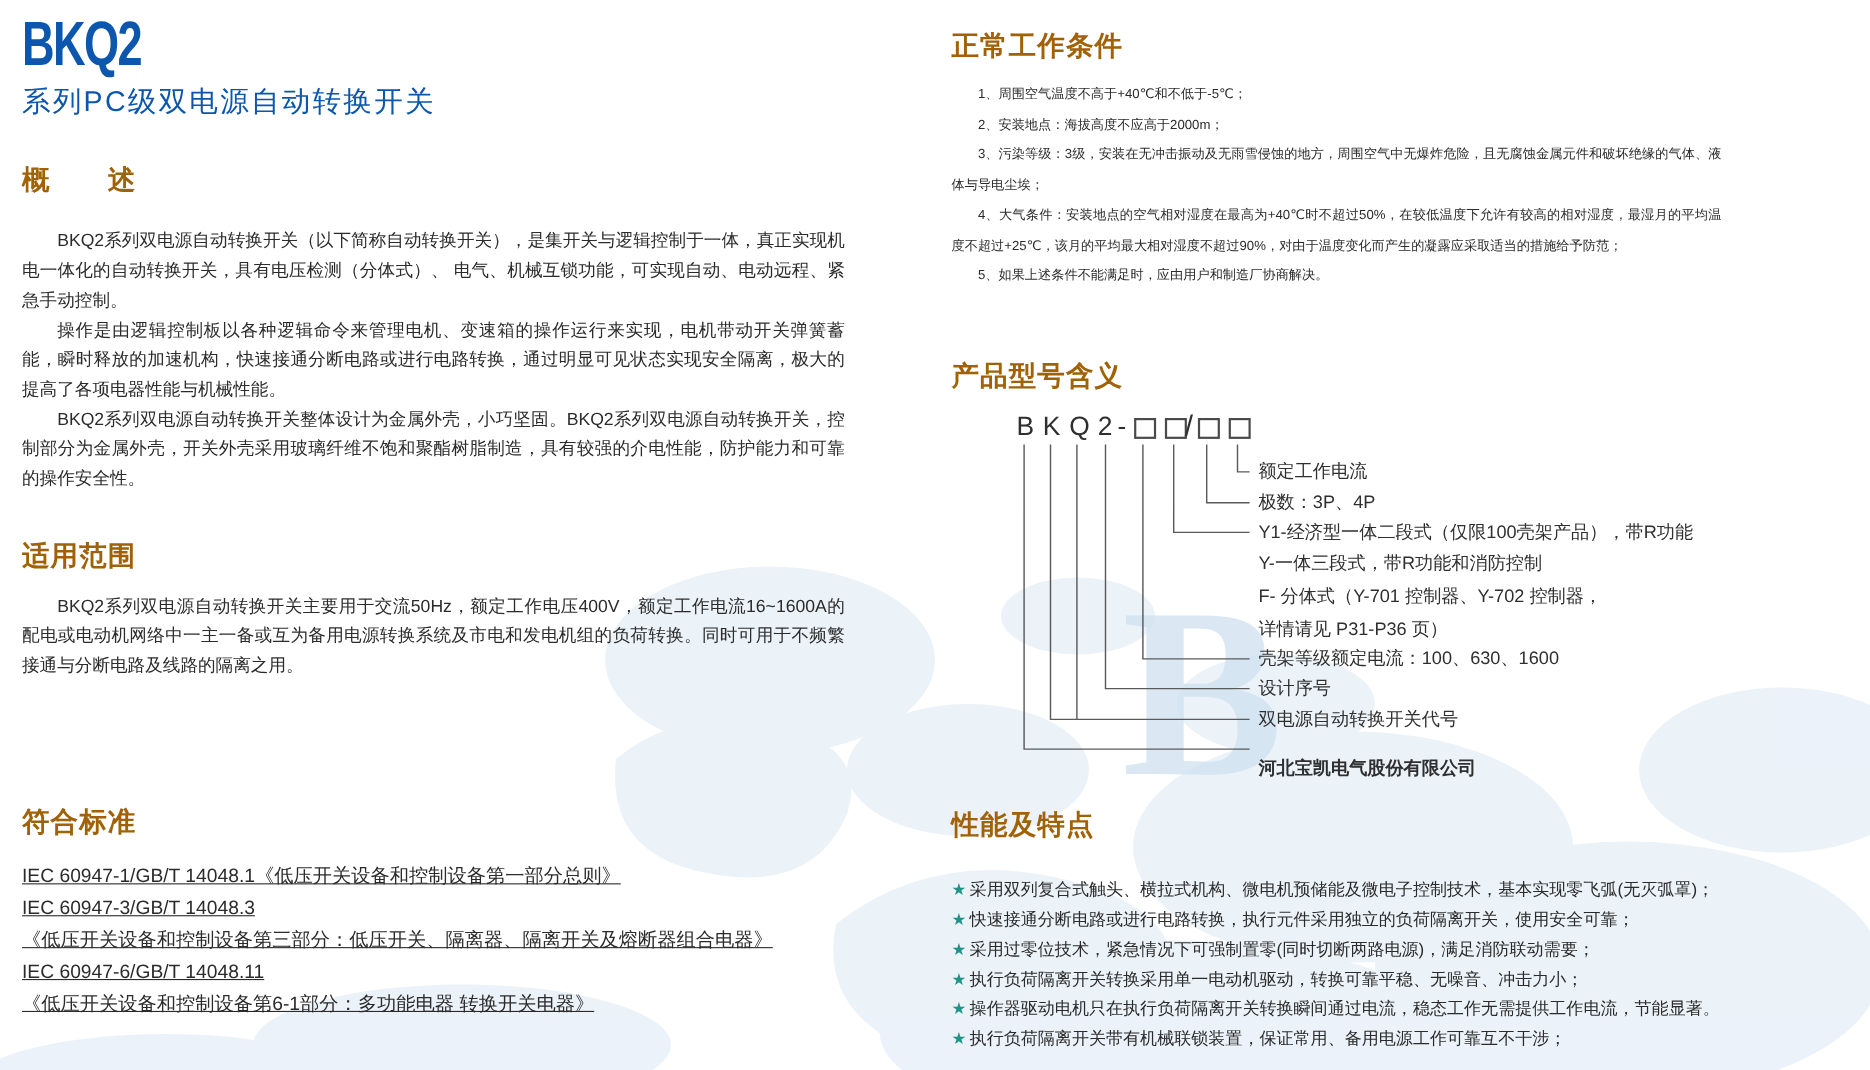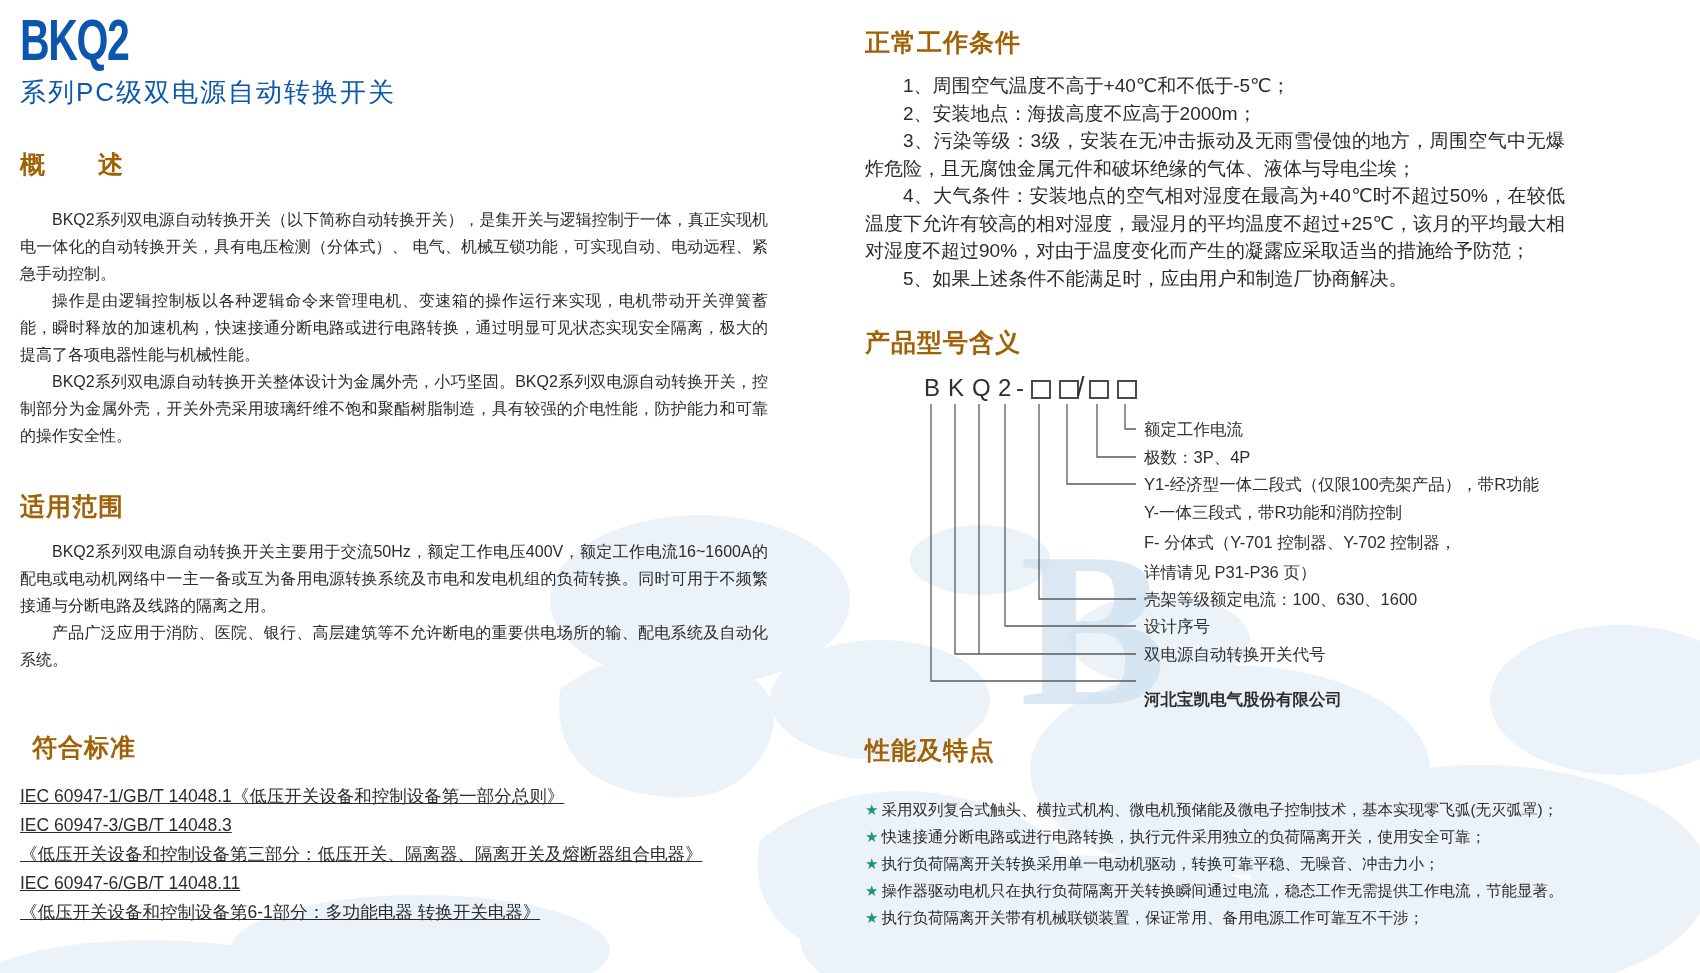--- a/index.html
+++ b/index.html
@@ -12,21 +12,21 @@
 
   .logo{
     font-size:57px;font-weight:800;color:#0c57ad;line-height:1;
     transform:scaleX(.72);transform-origin:left top;letter-spacing:-2px;
   }
   .subtitle{font-size:26px;color:#0c57ad;letter-spacing:2px;line-height:1.1;}
   .sec-head{font-size:25px;font-weight:bold;color:#a16207;line-height:1.15;letter-spacing:1px;}
 
   .body-text p{margin:0;font-size:16px;line-height:27px;text-align:justify;text-indent:2em;}
   .std-text p{margin:0;font-size:17.5px;line-height:29px;}
-  .cond-text p{margin:0;font-size:19px;line-height:27.5px;text-align:justify;text-indent:2em;}
+  .cond-text p{margin:0;font-size:12px;line-height:27.5px;text-align:justify;text-indent:2em;}
 
   .feat-item{margin:0;font-size:15.5px;line-height:27px;white-space:nowrap;color:#2b2b2b;}
   .feat-item .star{color:#1e9386;margin-right:3px;font-size:15px;}
 
   
   .diagram{position:absolute;left:878px;top:372px;width:720px;height:336px;z-index:1;}
   .diagram svg.lines{position:absolute;left:0;top:0;}
   .mletter{position:absolute;top:4px;font-size:24px;color:#2f2f2f;line-height:1;}
   .mbox{position:absolute;top:8px;width:16px;height:15px;border:2px solid #4a4a4a;background:transparent;}
   .mslash{position:absolute;top:2px;font-size:27px;color:#2f2f2f;line-height:1;}
@@ -69,24 +69,23 @@
   <div class="layer sec-head" style="left:20px;top:150px;">概　　述</div>
   <div class="layer body-text" style="left:20px;top:206px;width:748px;">
     <p>BKQ2系列双电源自动转换开关（以下简称自动转换开关），是集开关与逻辑控制于一体，真正实现机电一体化的自动转换开关，具有电压检测（分体式）、 电气、机械互锁功能，可实现自动、电动远程、紧急手动控制。</p>
     <p>操作是由逻辑控制板以各种逻辑命令来管理电机、变速箱的操作运行来实现，电机带动开关弹簧蓄能，瞬时释放的加速机构，快速接通分断电路或进行电路转换，通过明显可见状态实现安全隔离，极大的提高了各项电器性能与机械性能。</p>
     <p>BKQ2系列双电源自动转换开关整体设计为金属外壳，小巧坚固。BKQ2系列双电源自动转换开关，控制部分为金属外壳，开关外壳采用玻璃纤维不饱和聚酯树脂制造，具有较强的介电性能，防护能力和可靠的操作安全性。</p>
   </div>
 
   <div class="layer sec-head" style="left:20px;top:492px;">适用范围</div>
   <div class="layer body-text" style="left:20px;top:538px;width:748px;">
     <p>BKQ2系列双电源自动转换开关主要用于交流50Hz，额定工作电压400V，额定工作电流16~1600A的配电或电动机网络中一主一备或互为备用电源转换系统及市电和发电机组的负荷转换。同时可用于不频繁接通与分断电路及线路的隔离之用。</p>
-    <p>产品广泛应用于消防、医院、银行、高层建筑等不允许断电的重要供电场所的输、配电系统及自动化系统。</p>
   </div>
 
-  <div class="layer sec-head" style="left:20px;top:733px;margin-left:12px;">符合标准</div>
+  <div class="layer sec-head" style="left:20px;top:733px;">符合标准</div>
   <div class="layer std-text" style="left:20px;top:782px;width:760px;text-decoration:underline;">
     <p>IEC 60947-1/GB/T 14048.1《低压开关设备和控制设备第一部分总则》</p>
     <p>IEC 60947-3/GB/T 14048.3</p>
     <p>《低压开关设备和控制设备第三部分：低压开关、隔离器、隔离开关及熔断器组合电器》</p>
     <p>IEC 60947-6/GB/T 14048.11</p>
     <p>《低压开关设备和控制设备第6-1部分：多功能电器 转换开关电器》</p>
   </div>
 
   <div class="layer sec-head" style="left:865px;top:28px;">正常工作条件</div>
   <div class="layer cond-text" style="left:865px;top:72px;width:700px;">
@@ -133,18 +132,19 @@
     <div class="mlabel" style="top:216px;">壳架等级额定电流：100、630、1600</div>
     <div class="mlabel" style="top:243px;">设计序号</div>
     <div class="mlabel" style="top:271px;">双电源自动转换开关代号</div>
     <div class="mlabel" style="top:316px;font-weight:bold;">河北宝凯电气股份有限公司</div>
   </div>
 
   <div class="layer sec-head" style="left:865px;top:736px;">性能及特点</div>
   <div class="layer" style="left:865px;top:796px;width:820px;">
     <p class="feat-item"><span class="star">★</span><span>采用双列复合式触头、横拉式机构、微电机预储能及微电子控制技术，基本实现零飞弧(无灭弧罩)；</span></p>
     <p class="feat-item"><span class="star">★</span><span>快速接通分断电路或进行电路转换，执行元件采用独立的负荷隔离开关，使用安全可靠；</span></p>
+    <p class="feat-item"><span class="star">★</span><span>采用过零位技术，紧急情况下可强制置零(同时切断两路电源)，满足消防联动需要；</span></p>
     <p class="feat-item"><span class="star">★</span><span>执行负荷隔离开关转换采用单一电动机驱动，转换可靠平稳、无噪音、冲击力小；</span></p>
     <p class="feat-item"><span class="star">★</span><span>操作器驱动电机只在执行负荷隔离开关转换瞬间通过电流，稳态工作无需提供工作电流，节能显著。</span></p>
     <p class="feat-item"><span class="star">★</span><span>执行负荷隔离开关带有机械联锁装置，保证常用、备用电源工作可靠互不干涉；</span></p>
   </div>
 
 </div>
 
 </body></html>

